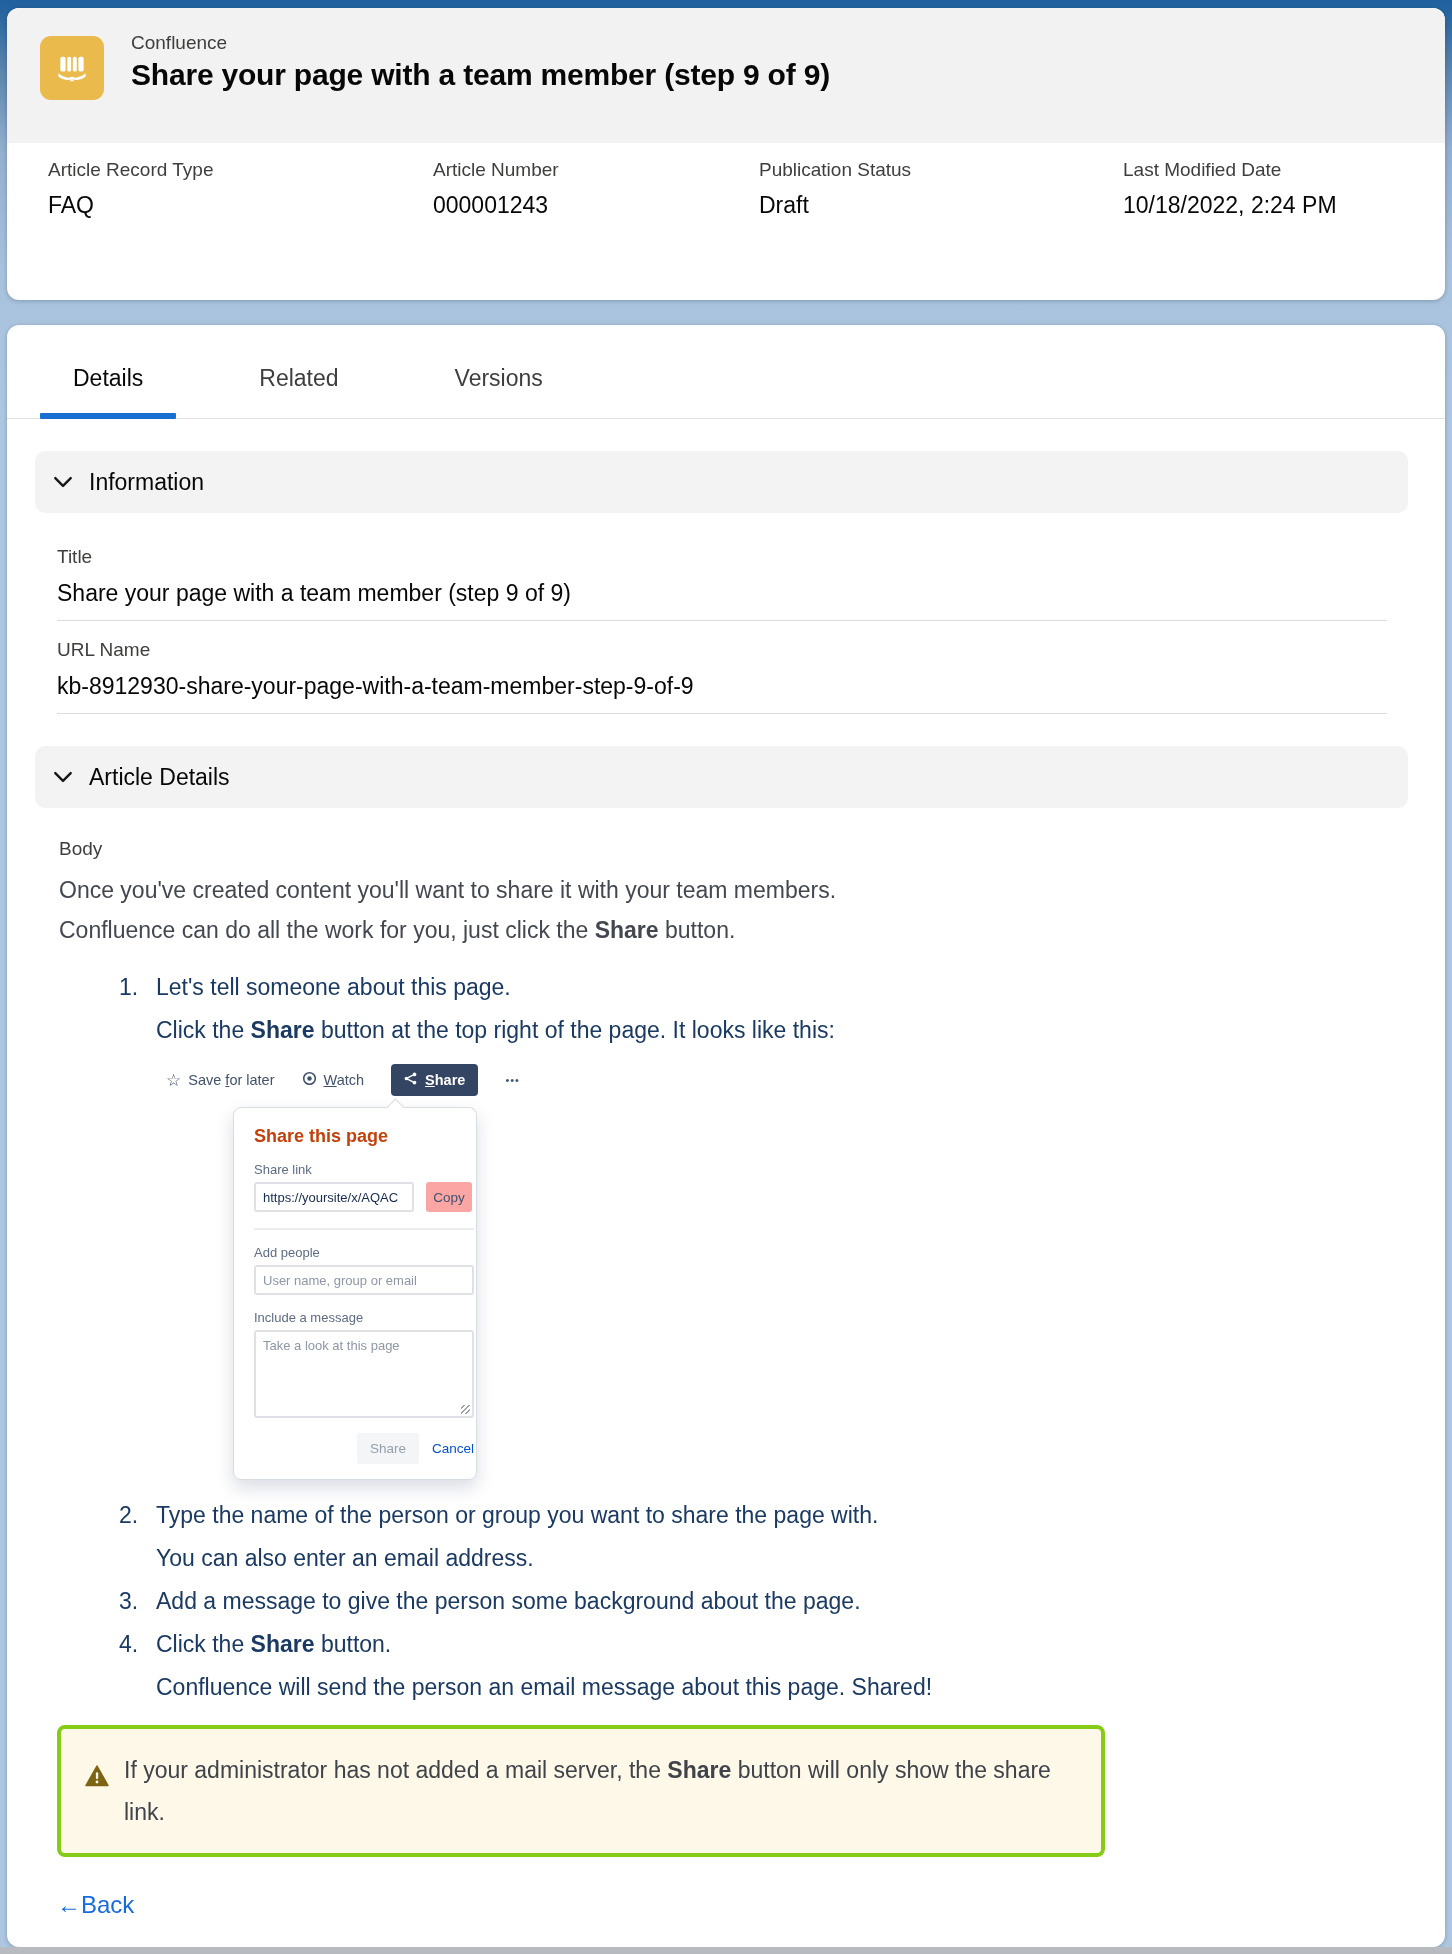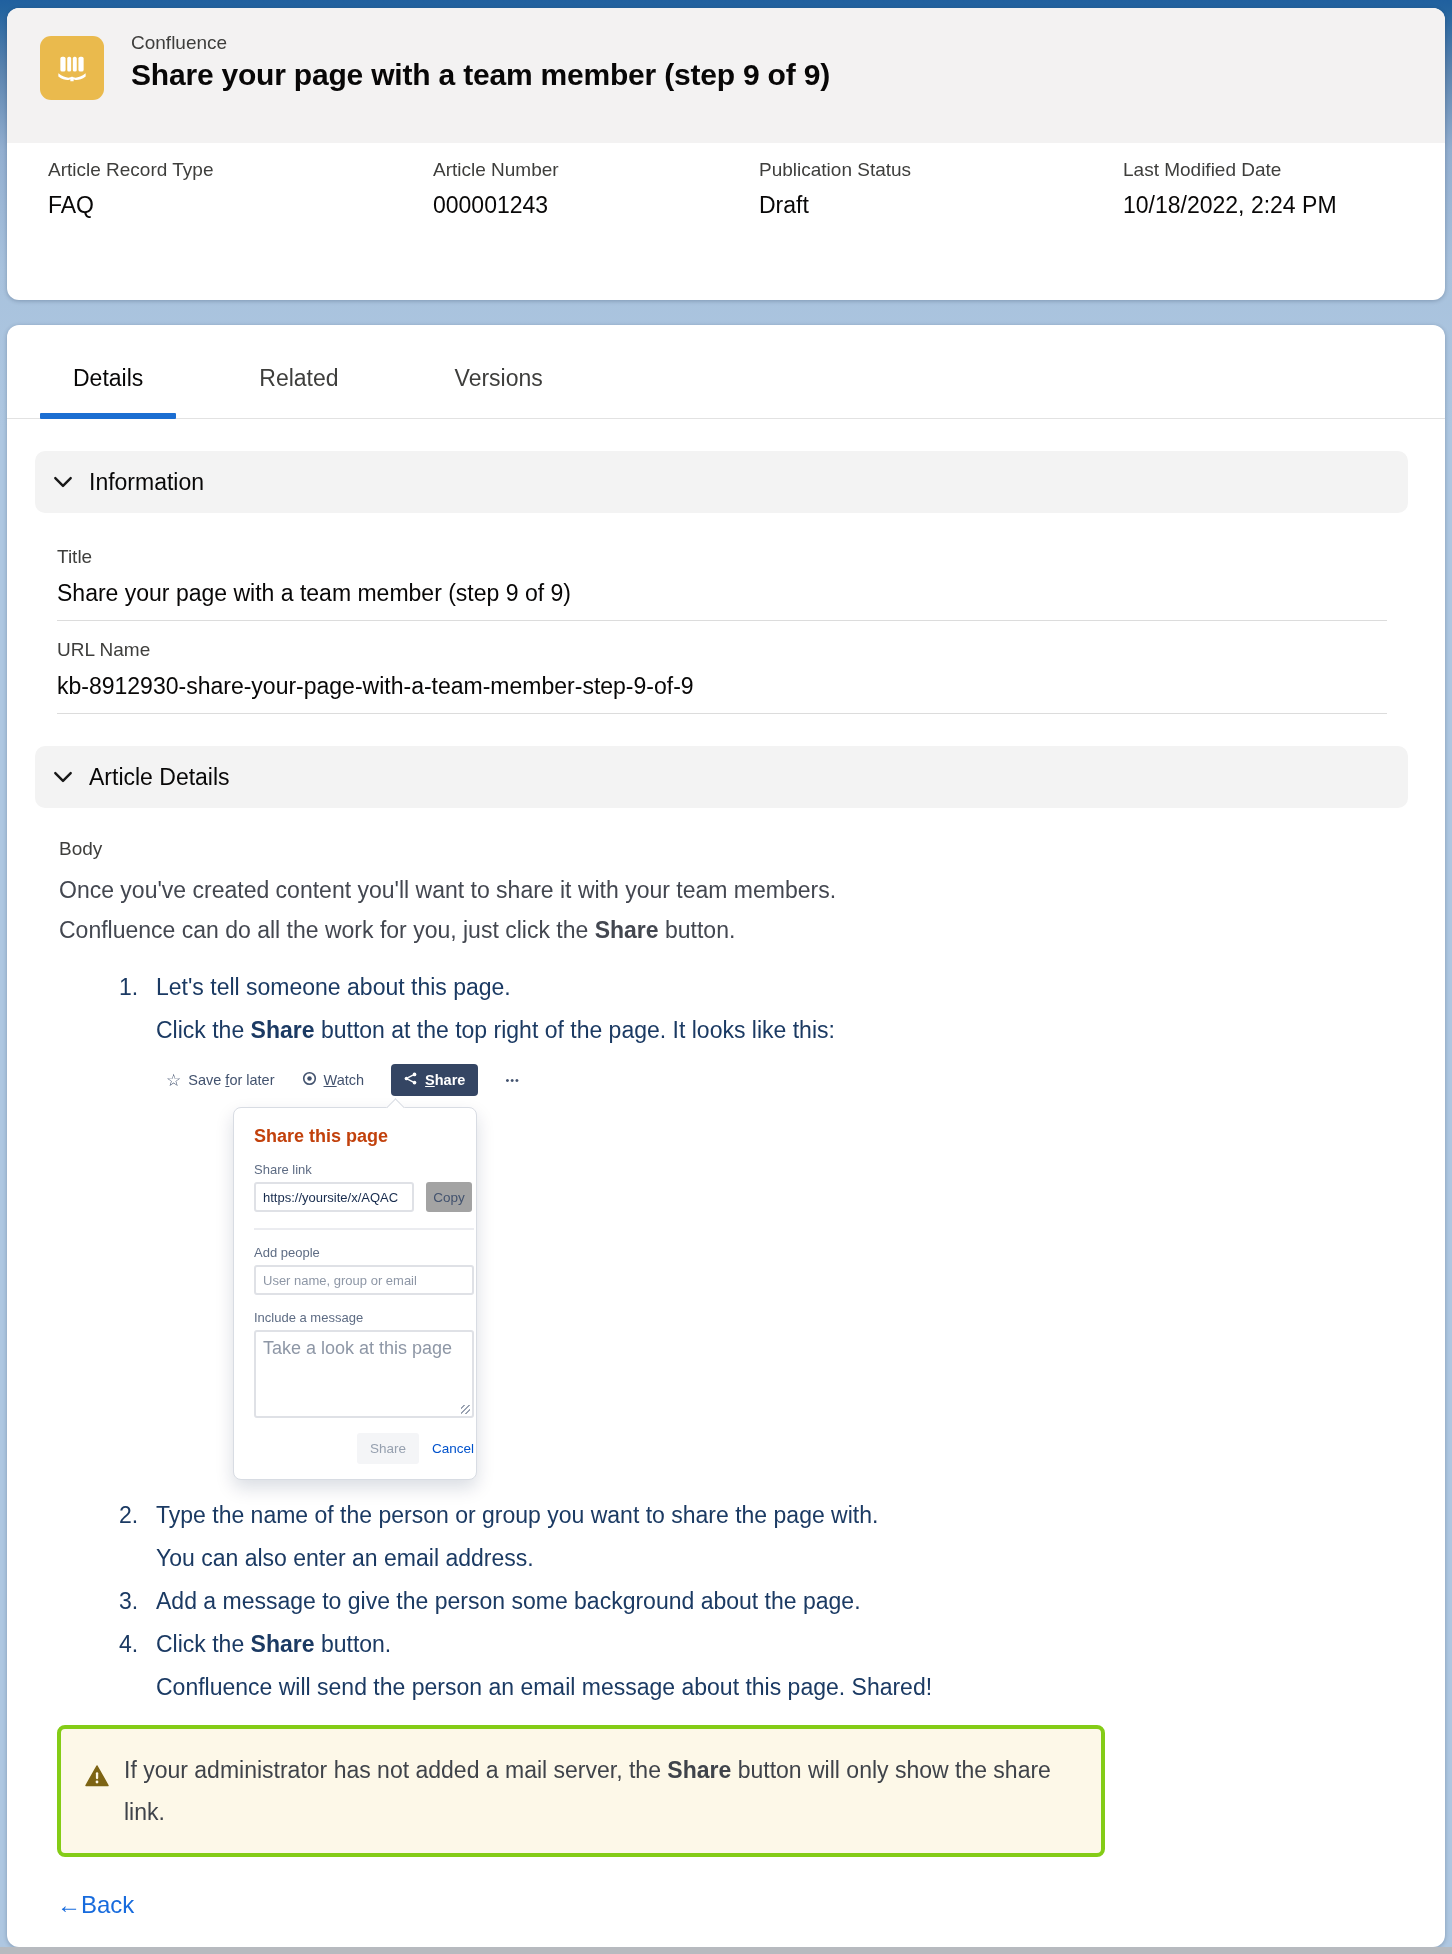--- a/index.html
+++ b/index.html
@@ -46,25 +46,25 @@
   .ul{text-decoration:underline;}
   .share-btn{background:#344563;color:#fff;border-radius:4px;padding:8px 13px;display:flex;gap:8px;align-items:center;font-size:14.5px;font-weight:600;}
   .more-dots{font-size:11px;letter-spacing:1px;color:#42526e;}
   .dialog{position:relative;margin:11px 0 0 67px;width:244px;box-sizing:border-box;background:#fff;border:1px solid #d8dce3;border-radius:8px;box-shadow:0 8px 18px rgba(9,30,66,.15);padding:18px 4px 15px 20px;font-size:13.5px;}
   .dialog::before{content:"";position:absolute;top:-7px;left:155px;width:12px;height:12px;background:#fff;border-left:1px solid #d8dce3;border-top:1px solid #d8dce3;transform:rotate(45deg);}
   .dlg-title{font-size:18px;font-weight:700;color:#c2410c;}
   .dlg-label{margin:15px 0 5px;font-size:13px;color:#5e6c84;}
   .linkrow{display:flex;align-items:center;gap:12px;}
   .dlg-input{box-sizing:border-box;height:30px;border:2px solid #dfe1e6;border-radius:3px;padding:0 7px;font-size:13px;color:#172b4d;font-family:"Liberation Sans",sans-serif;background:#fff;width:160px;}
   .dlg-input::placeholder,.dlg-textarea::placeholder{color:#8e97a6;}
-  .copy-btn{width:48px;height:30px;background:#a3a3a3;border:none;border-radius:3px;font-size:13.5px;color:#42526e;font-family:"Liberation Sans",sans-serif;}
+  .copy-btn{width:48px;height:30px;background:#fca5a5;border:none;border-radius:3px;font-size:13.5px;color:#42526e;font-family:"Liberation Sans",sans-serif;}
   .divider{height:2px;background:#ebecf0;margin:16px 0 0;width:220px;}
   .full{width:220px;}
   .ta-wrap{position:relative;width:220px;}
-  .dlg-textarea{box-sizing:border-box;width:220px;height:88px;border:2px solid #dfe1e6;border-radius:3px;padding:6px 7px;font-size:18px;font-family:"Liberation Sans",sans-serif;color:#172b4d;resize:none;}
+  .dlg-textarea{box-sizing:border-box;width:220px;height:88px;border:2px solid #dfe1e6;border-radius:3px;padding:6px 7px;font-size:13px;font-family:"Liberation Sans",sans-serif;color:#172b4d;resize:none;}
   .rs-handle{position:absolute;right:4px;bottom:7px;width:9px;height:9px;background:repeating-linear-gradient(135deg,transparent 0 2px,#9aa3b2 2px 3.5px);}
   .dlg-footer{display:flex;justify-content:flex-end;align-items:center;gap:13px;margin-top:12px;width:220px;}
   .share-disabled{background:#f4f5f7;color:#96a0af;border-radius:3px;padding:8px 13px;font-size:13.5px;}
   .cancel-link{color:#0052cc;font-size:13.5px;cursor:pointer;}
   
   .warning{display:flex;gap:15px;margin:16px 0 0 50px;width:1048px;box-sizing:border-box;background:#fdf8e8;border:4px solid #84cc16;border-radius:8px;padding:20px 24px;font-size:23px;line-height:42px;color:#3f434a;}
   .warn-ico{margin-top:9px;flex:0 0 auto;}
   .back{margin:34px 0 0 50px;font-size:24px;color:#176bdd;display:inline-flex;align-items:center;cursor:pointer;}
   .page-bottom{position:absolute;left:0;right:0;bottom:0;height:7px;background:#b7babf;}
 </style>

